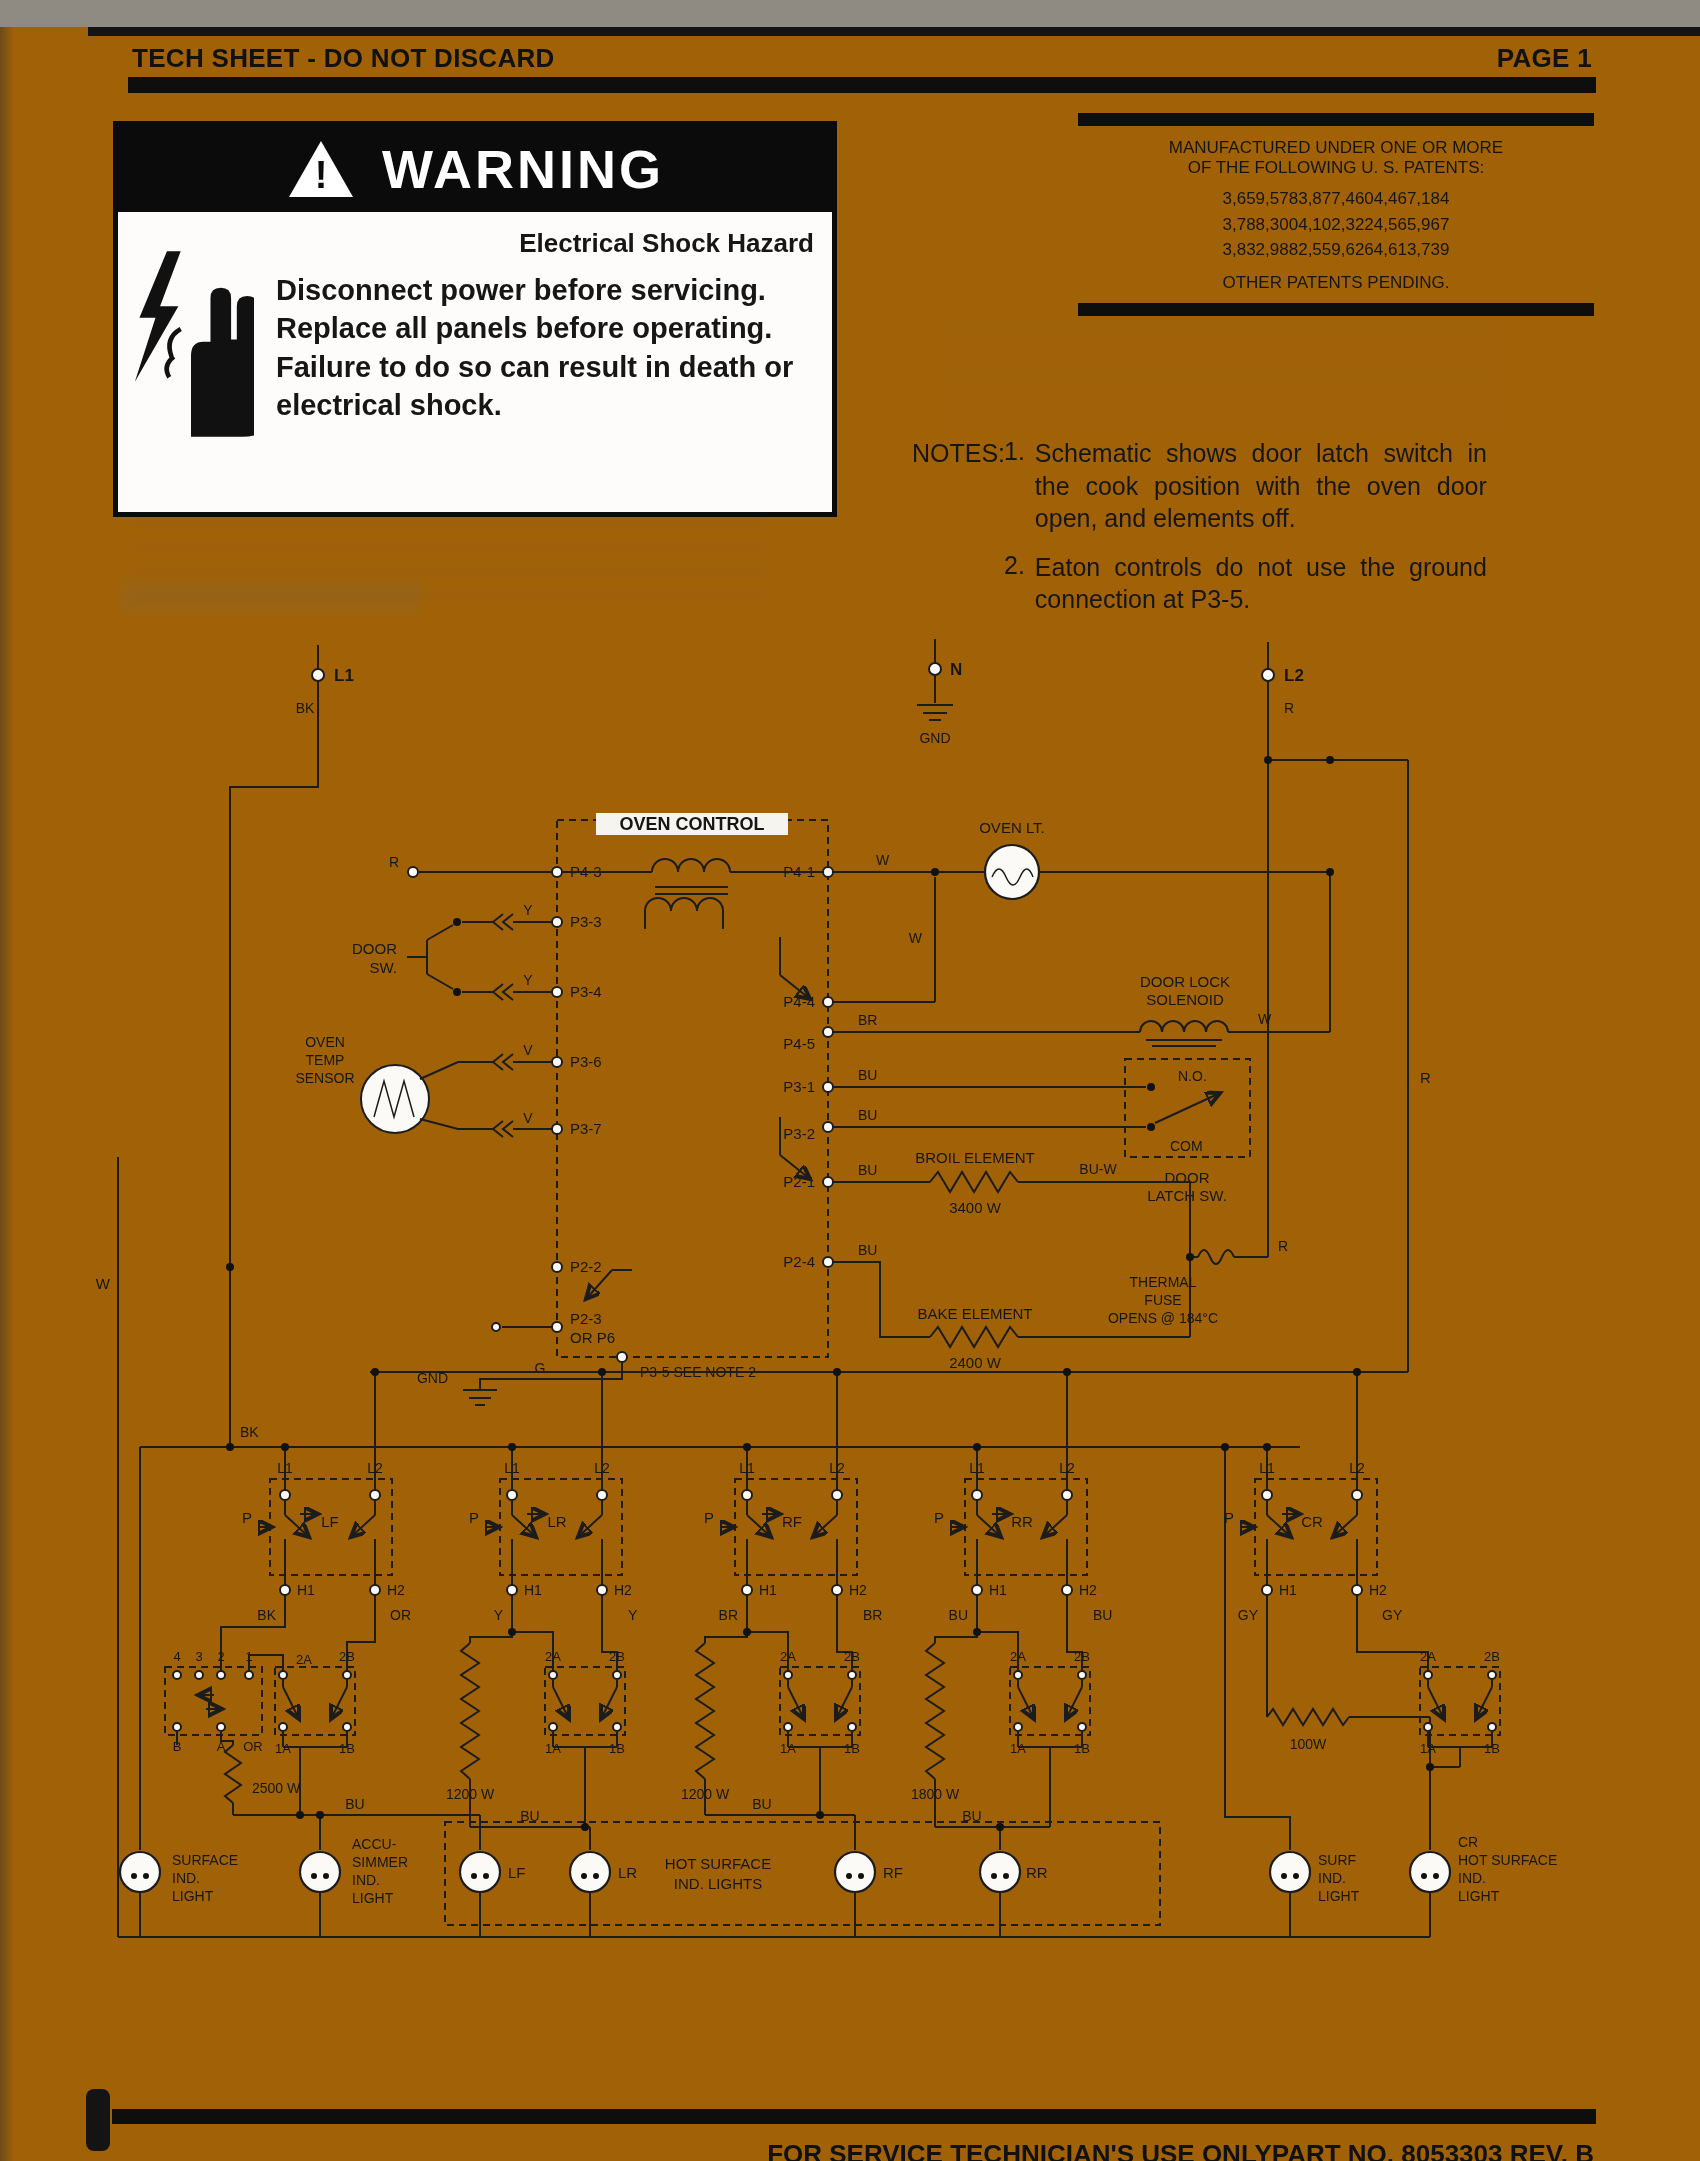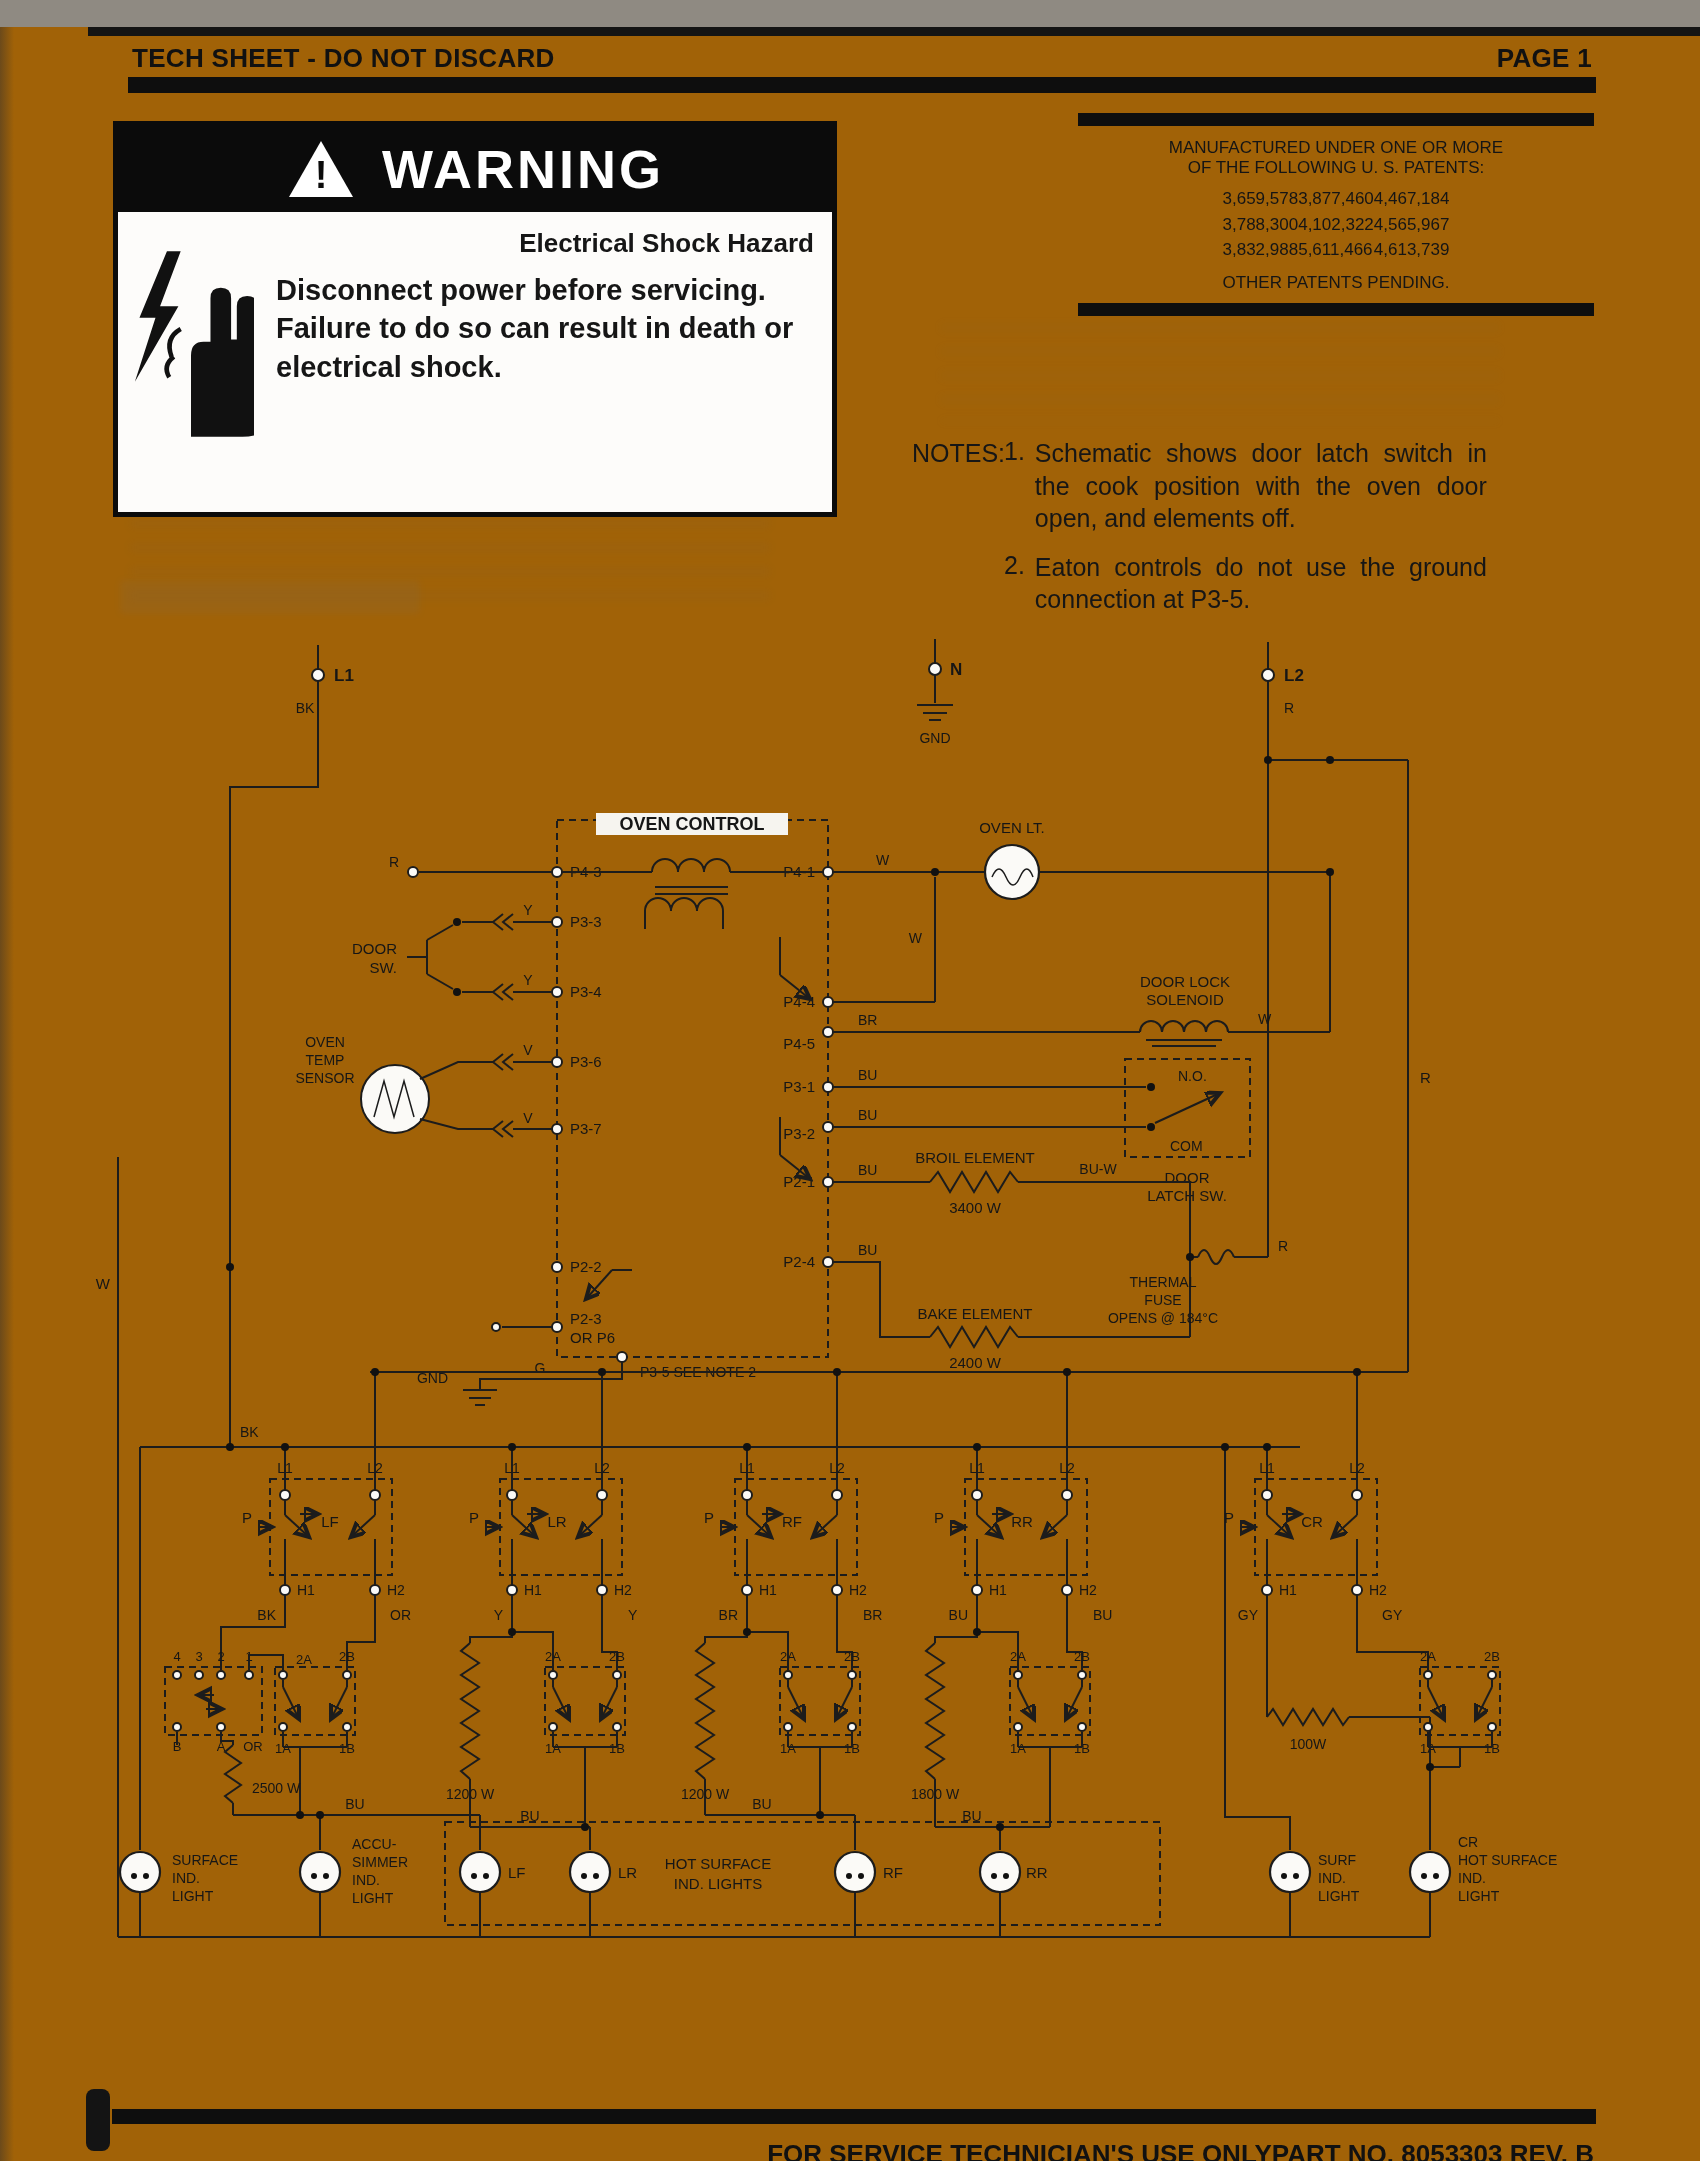--- a/index.html
+++ b/index.html
@@ -72,39 +72,40 @@
     </div>
     <div class="wbody">
       <svg class="handicon" width="126" height="196" viewBox="0 0 110 170">
         <polygon points="34,4 10,62 24,62 6,118 44,52 28,52 46,4" fill="#111"></polygon>
         <path d="M46 72 q-14 8 -8 24" stroke="#111" stroke-width="4" fill="none"></path>
         <path d="M40 96 q-10 8 -4 18" stroke="#111" stroke-width="4" fill="none"></path>
         <path d="M55 166 V95 q0-12 11-12 h6 V45 q0-9 9-9 t9 9 v36 h5 V52 q0-9 9-9 t9 9 v32 h5 V62 q0-8 8-8 t8 8 v64 q0 40-34 40 z" fill="#111"></path>
       </svg>
       <div class="wsub">Electrical Shock Hazard</div>
       <div class="wline">Disconnect power before servicing.</div>
+      <div class="wline">Replace all panels before operating.</div>
       <div class="wline">Failure to do so can result in death or electrical shock.</div>
     </div>
   </div>
 
   <div class="patents">
     <div class="pbar"></div>
     <div class="pbody">
       <div>MANUFACTURED UNDER ONE OR MORE</div>
       <div>OF THE FOLLOWING U. S. PATENTS:</div>
       <div class="pcols">
         <div class="pcol">
           <div>3,659,578</div>
           <div>3,788,300</div>
           <div>3,832,988</div>
         </div>
         <div class="pcol">
           <div>3,877,460</div>
           <div>4,102,322</div>
-          <div>5,611,466</div>
+          <div>2,559,626</div>
         </div>
         <div class="pcol">
           <div>4,467,184</div>
           <div>4,565,967</div>
           <div>4,613,739</div>
         </div>
       </div>
       <div class="pfoot">OTHER PATENTS PENDING.</div>
     </div>
     <div class="pbar"></div>

